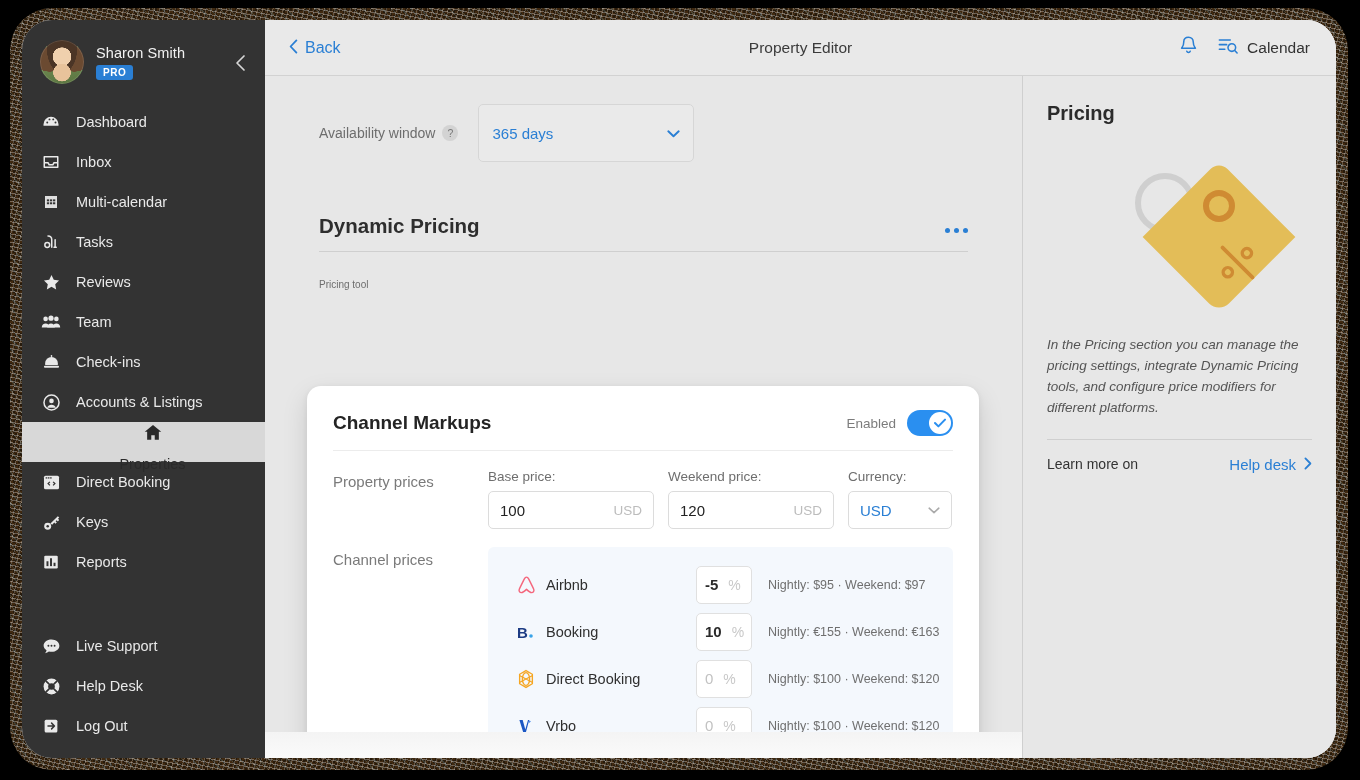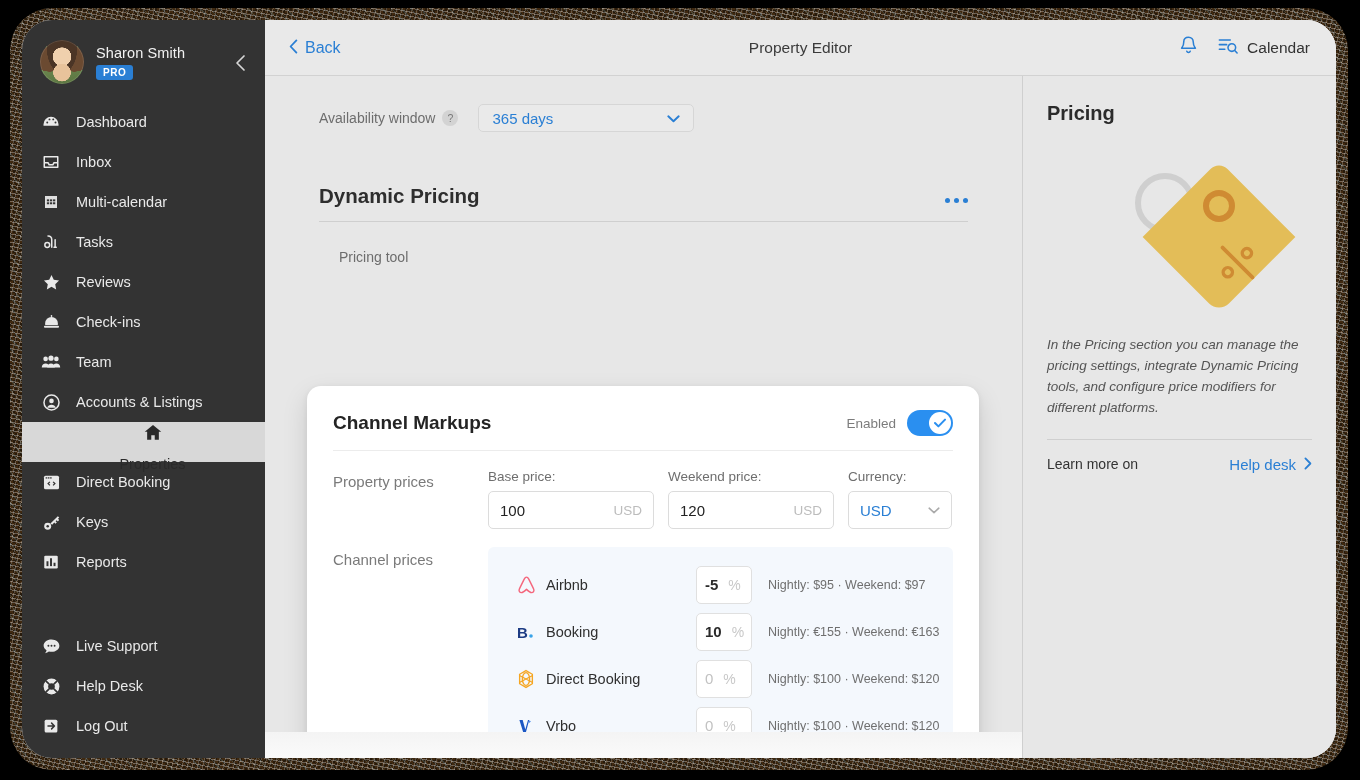--- a/index.html
+++ b/index.html
@@ -102,37 +102,37 @@
     padding: 28px 0 0 0; background: #e7e7e7;
   }
   .field-row { display: flex; align-items: center; padding-left: 54px; }
   .field-label { font-size: 14px; color: #6d6d6d; }
   .qmark {
     display:inline-flex; align-items:center; justify-content:center;
     width:16px;height:16px;border-radius:50%;background:#d3d3d3;color:#787878;
     font-size:10.5px; margin-left: 7px; cursor:pointer;
   }
   .select {
-    margin-left: 20px; width: 216px; height: 28px; border: 1px solid #d6d6d6;
+    margin-left: 20px; width: 216px; height: 58px; border: 1px solid #d6d6d6;
     border-radius: 5px; background: #eaeaea;
     display: flex; align-items: center; padding: 0 13px;
     font-size: 15px; color: #2a7fd4; cursor: pointer;
   }
   .select .val { flex: 1; }
   .select .caret { color:#2a7fd4; font-size:13px; }
   .section-head {
     margin: 52px 54px 0 54px; padding-bottom: 13px;
     border-bottom: 1px solid #cfcfcf;
     display: flex; align-items: flex-end; justify-content: space-between;
   }
   .section-title { font-size: 20.5px; font-weight: bold; color: #2e2e2e; }
   .dots { display:flex; gap:4px; padding-bottom: 5px; cursor:pointer;}
   .dots i { width:5px;height:5px;border-radius:50%;background:#2a7fd4;display:block;}
   .radio-block { margin-top: 20px; padding-left: 54px; display: flex; }
-  .radio-label { font-size: 14px; color: #6d6d6d; width: 166px; padding-top: 7px; flex: none; margin-left: 20px; }
+  .radio-label { font-size: 10px; color: #6d6d6d; width: 166px; padding-top: 7px; flex: none; }
   .radio-row { display: flex; align-items: center; gap: 11px; height: 40px; cursor: pointer; }
   .radio {
     width: 24px; height: 24px; border-radius: 50%; background: #e0e0e0;
     border: 1px solid #d0d0d0; flex: none; position: relative;
   }
   .radio.on::after {
     content:""; position:absolute; left:50%; top:50%; transform: translate(-50%,-50%);
     width: 13px; height: 13px; border-radius: 50%; background: #2a7fd4;
   }
   .radio-text { font-size: 15px; color: #333; display:flex; align-items:center; gap:8px;}
@@ -296,39 +296,39 @@
         <span class="nav-ico">
           <svg width="19" height="19" viewBox="0 0 24 24" fill="#e9e9e9">
               <path d="M12 2.5l2.9 6.1 6.6.9-4.8 4.6 1.2 6.6L12 17.5 6.1 20.7l1.2-6.6L2.5 9.5l6.6-.9z"></path>
             </svg>
         </span>
         <span>Reviews</span>
       </div>
 
       <div class="nav-item">
         <span class="nav-ico">
-          <svg width="19" height="17" viewBox="0 0 24 20" fill="#e9e9e9">
-              <path d="M12 3a8 8 0 0 0-8 8v2h16v-2a8 8 0 0 0-8-8z"></path>
-              <rect x="2.5" y="14" width="19" height="2.6" rx="1.2"></rect>
-              <rect x="11" y="0.6" width="2" height="2.6" rx="1"></rect>
-            </svg>
-        </span>
-        <span>Check-ins</span>
-      </div>
-
-      <div class="nav-item">
-        <span class="nav-ico">
           <svg width="20" height="18" viewBox="0 0 26 20" fill="#e9e9e9">
               <circle cx="6" cy="6" r="3"></circle>
               <circle cx="13" cy="5" r="3.4"></circle>
               <circle cx="20" cy="6" r="3"></circle>
               <path d="M1 17c0-3 2.3-5 5-5s5 2 5 5zM8 17.5c0-3.4 2.2-5.6 5-5.6s5 2.2 5 5.6zM15 17c0-3 2.3-5 5-5s5 2 5 5z"></path>
             </svg>
         </span>
         <span>Team</span>
+      </div>
+
+      <div class="nav-item">
+        <span class="nav-ico">
+          <svg width="19" height="17" viewBox="0 0 24 20" fill="#e9e9e9">
+              <path d="M12 3a8 8 0 0 0-8 8v2h16v-2a8 8 0 0 0-8-8z"></path>
+              <rect x="2.5" y="14" width="19" height="2.6" rx="1.2"></rect>
+              <rect x="11" y="0.6" width="2" height="2.6" rx="1"></rect>
+            </svg>
+        </span>
+        <span>Check-ins</span>
       </div>
 
       <div class="nav-item">
         <span class="nav-ico">
           <svg width="19" height="19" viewBox="0 0 24 24" fill="none" stroke="#e9e9e9" stroke-width="1.9">
               <circle cx="12" cy="12" r="9.5"></circle>
               <circle cx="12" cy="10" r="2.9" fill="#e9e9e9" stroke="none"></circle>
               <path d="M6.4 18.6c1-2.6 3-3.9 5.6-3.9s4.6 1.3 5.6 3.9" fill="#e9e9e9" stroke="none"></path>
             </svg>
         </span>

